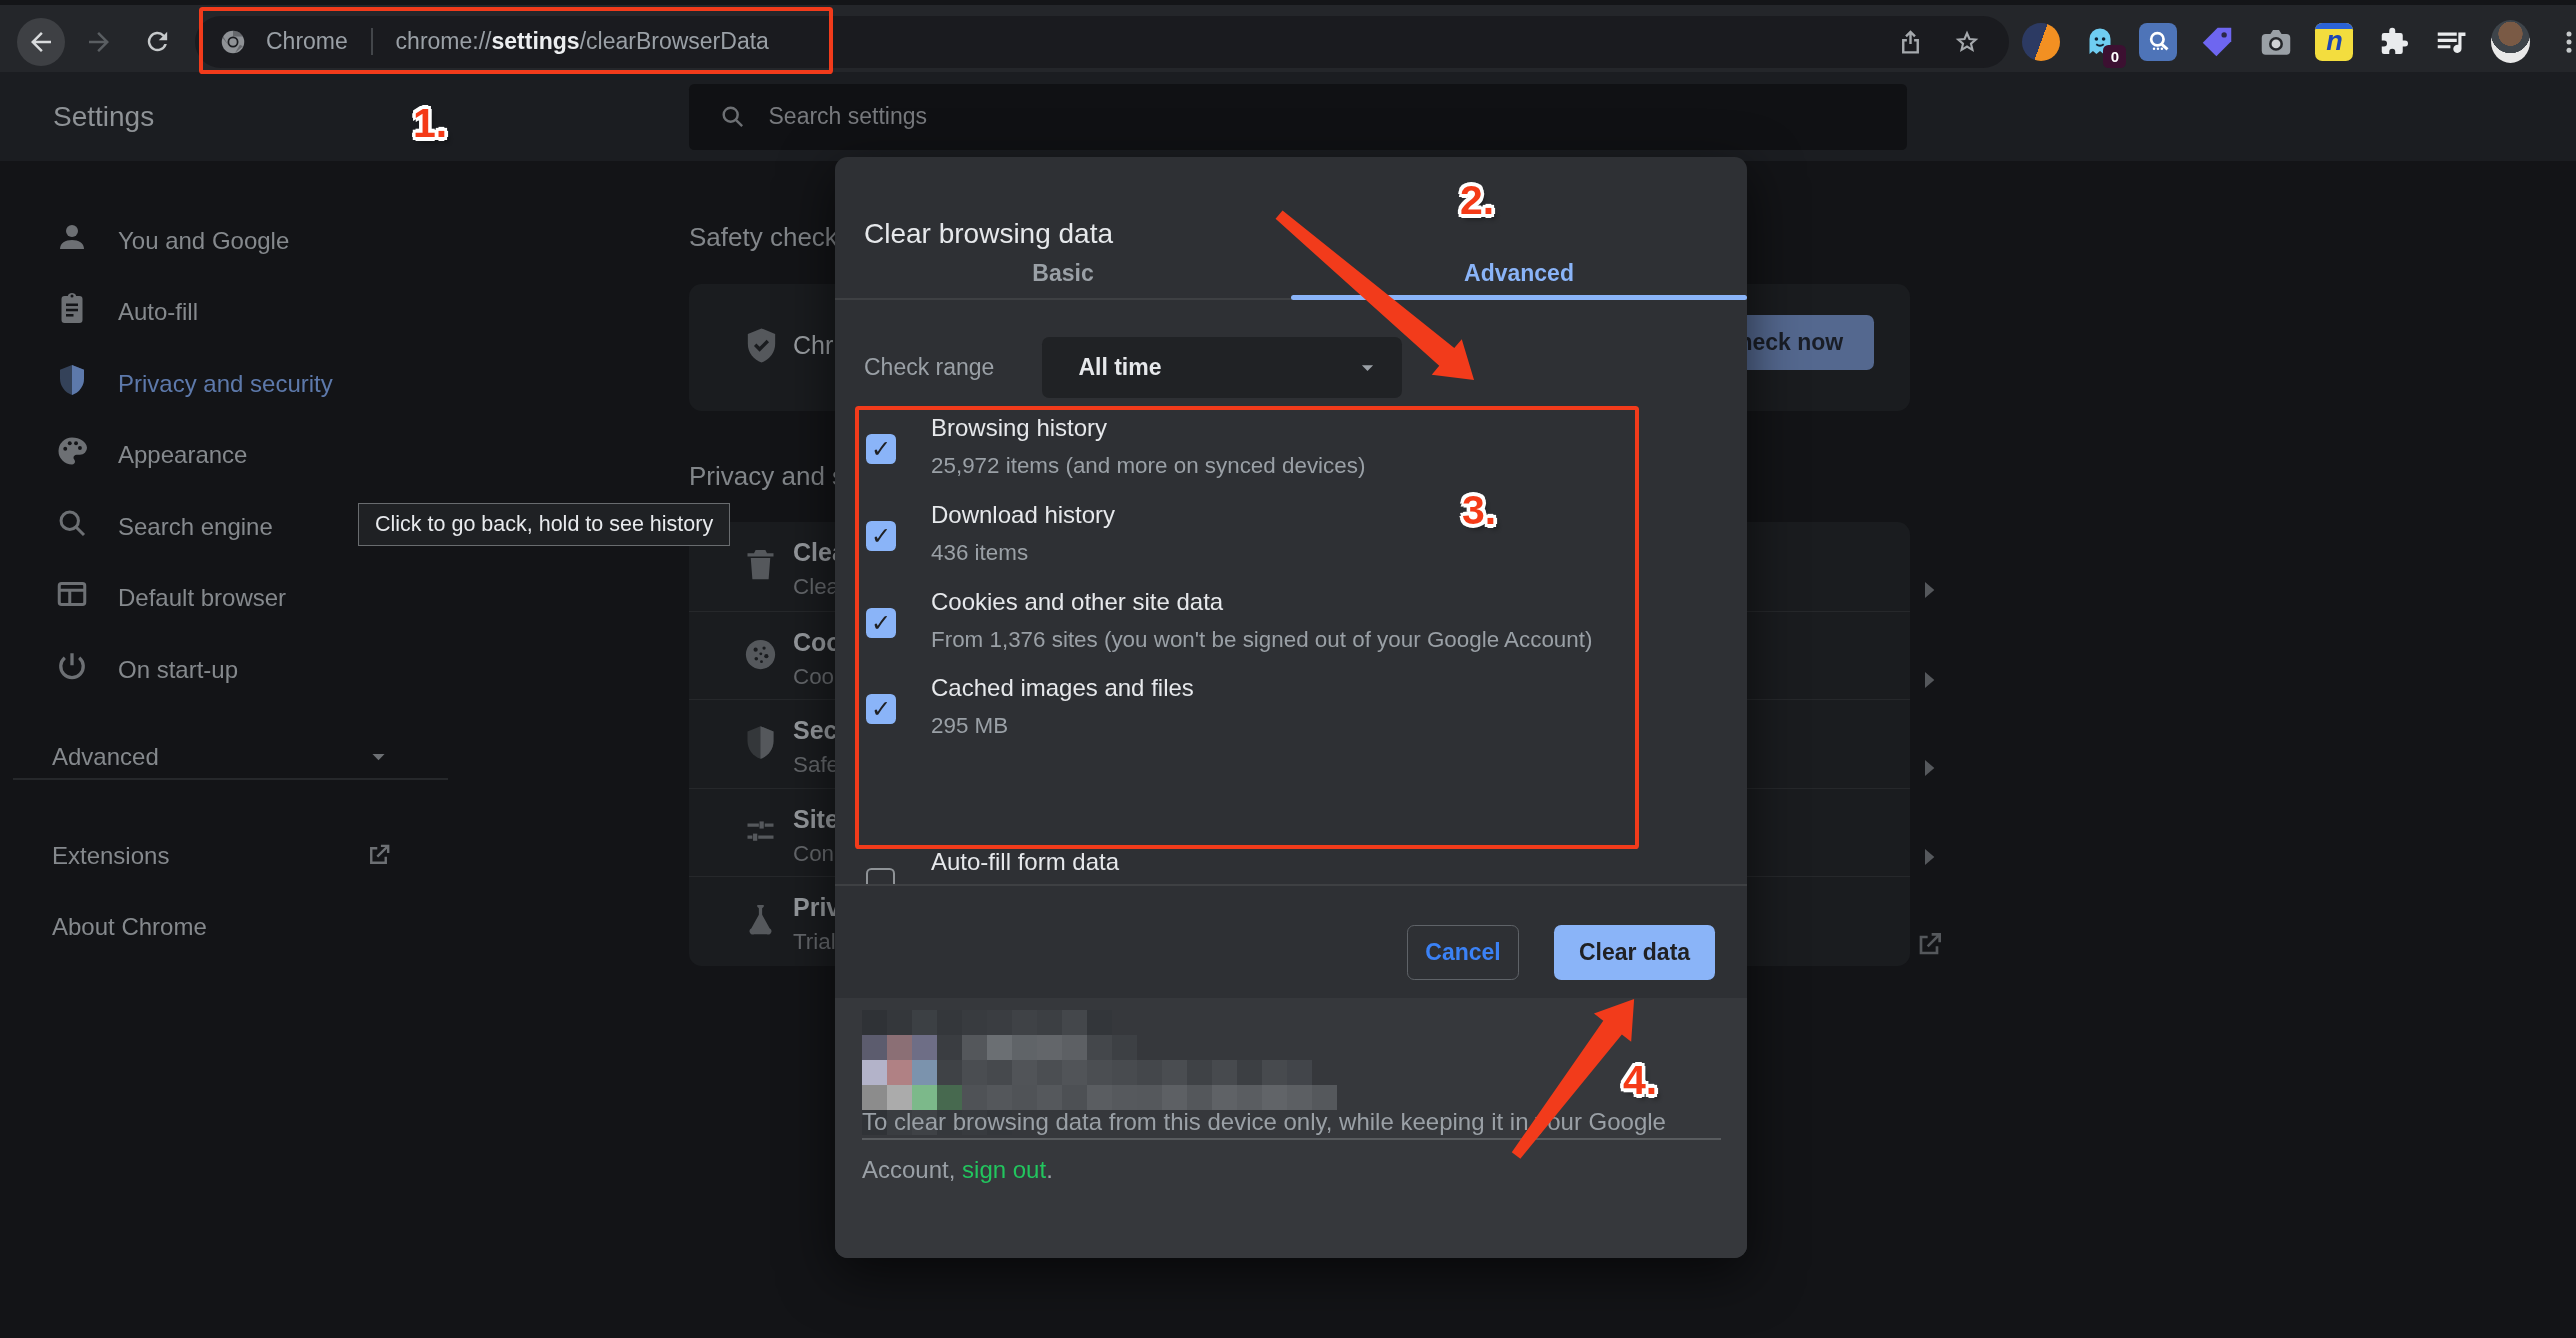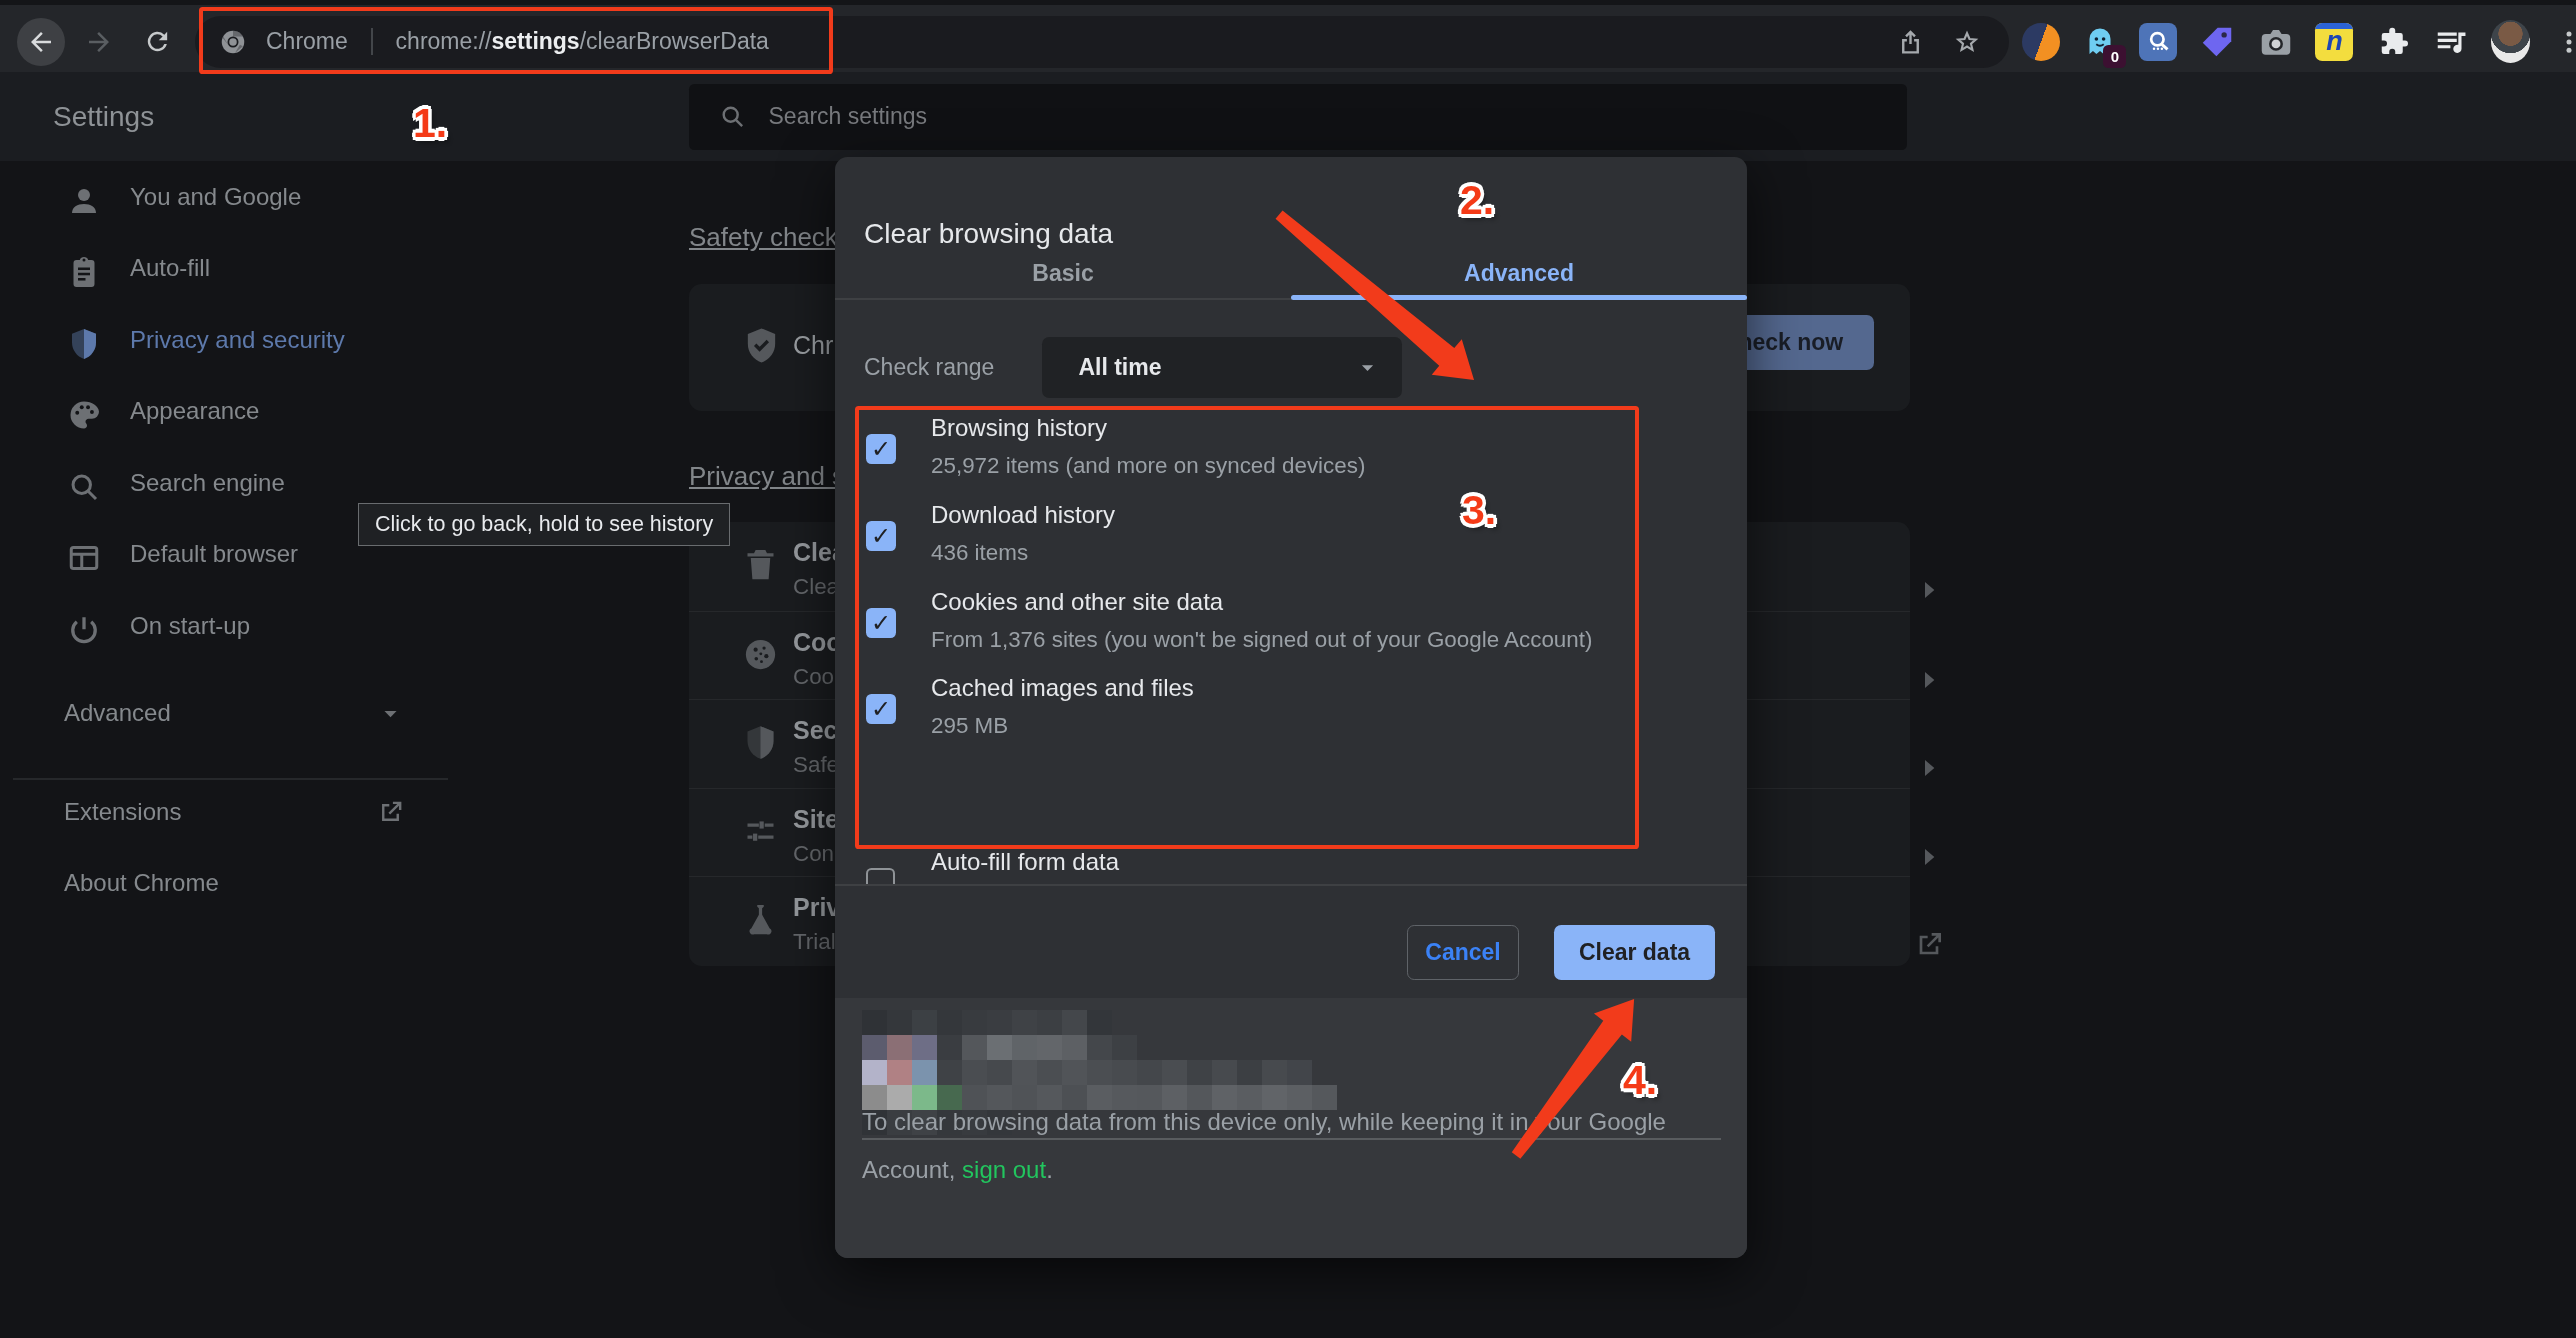--- a/index.html
+++ b/index.html
@@ -37,29 +37,29 @@
 
   
   #hdr{left:0;top:72px;width:2576px;height:89px;background:#1b1d21;}
   #settings-title{left:53px;top:0;height:89px;display:flex;align-items:center;color:#8e9296;font-size:28px;}
   #search-box{left:689px;top:11.6px;width:1218px;height:66px;background:#101114;border-radius:5.4px;
     display:flex;align-items:center;color:#77797d;font-size:23px;}
   #search-box .icon{margin:0 21.5px 0 29px;color:#6d7074;}
 
   
   #sidebar{left:0;top:161px;width:447px;height:1177px;color:#85898d;font-size:24px;}
-  .side-item{position:absolute;left:0;width:447px;height:72px;display:flex;align-items:flex-start;padding-left:12px;}
+  .side-item{position:absolute;left:0;width:447px;height:72px;display:flex;align-items:flex-end;}
   .side-item .icon{width:39px;margin-left:52px;color:#6d7074;}
   .side-item .lbl{margin-left:27px;}
   .side-item.active,.side-item.active .icon{color:#5d79ab;}
   .side-item .trail{position:absolute;right:49px;color:#6d7074;}
   #side-divider{left:12.5px;top:617px;width:435px;height:1.8px;background:#26282b;}
 
   
-  .bg-heading{color:#82868a;font-size:26px;text-decoration:underline;}
+  .bg-heading{color:#82868a;font-size:26px;}
   .bg-card{background:#1a1c1f;border-radius:12.5px;}
   #safety-row{left:689px;top:284px;width:1221px;height:127px;}
   #safety-row .icon{position:absolute;left:52px;top:41px;color:#55585c;}
   #safety-frag{position:absolute;left:104px;top:47px;color:#9a9ea2;font-size:25px;}
   #checknow-btn{position:absolute;left:1002px;top:31px;width:183px;height:55px;background:#54688f;border:none;
     border-radius:7.2px;color:#191d26;font-weight:bold;font-size:23px;font-family:inherit;}
   #privacy-card{left:689px;top:522px;width:1221px;height:444px;}
   .bg-row{position:absolute;left:0;width:1221px;height:89px;border-top:1.8px solid #26282b;}
   .bg-row:first-child{border-top:none;}
   .bg-row .icon{position:absolute;left:52px;top:23px;color:#55585c;}

